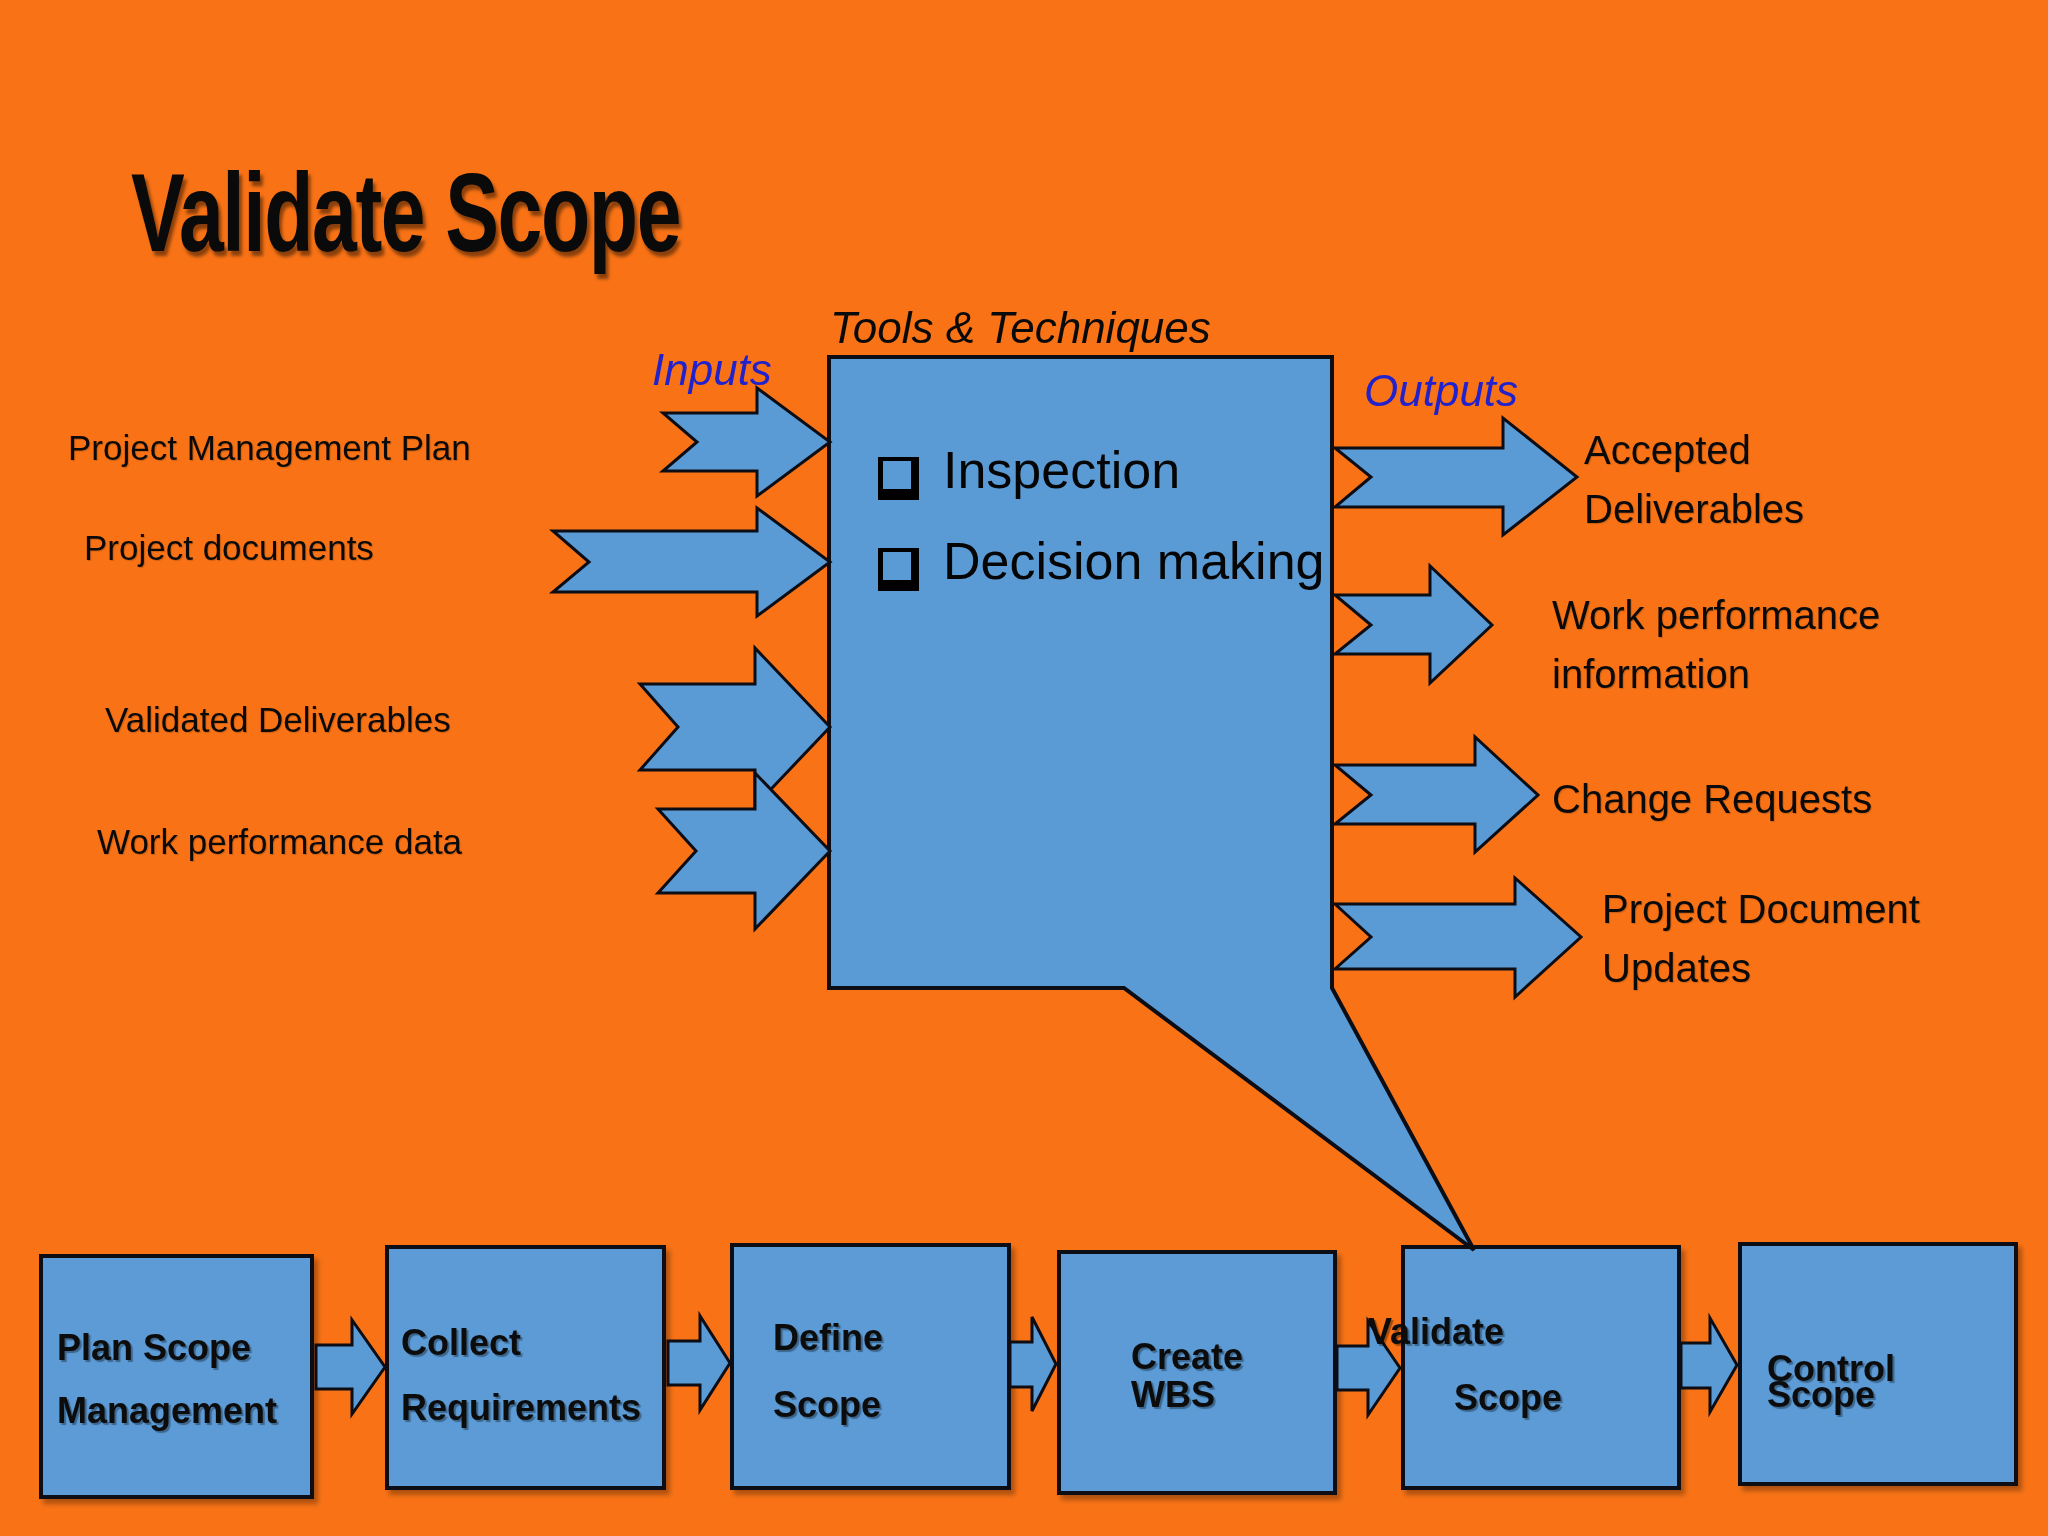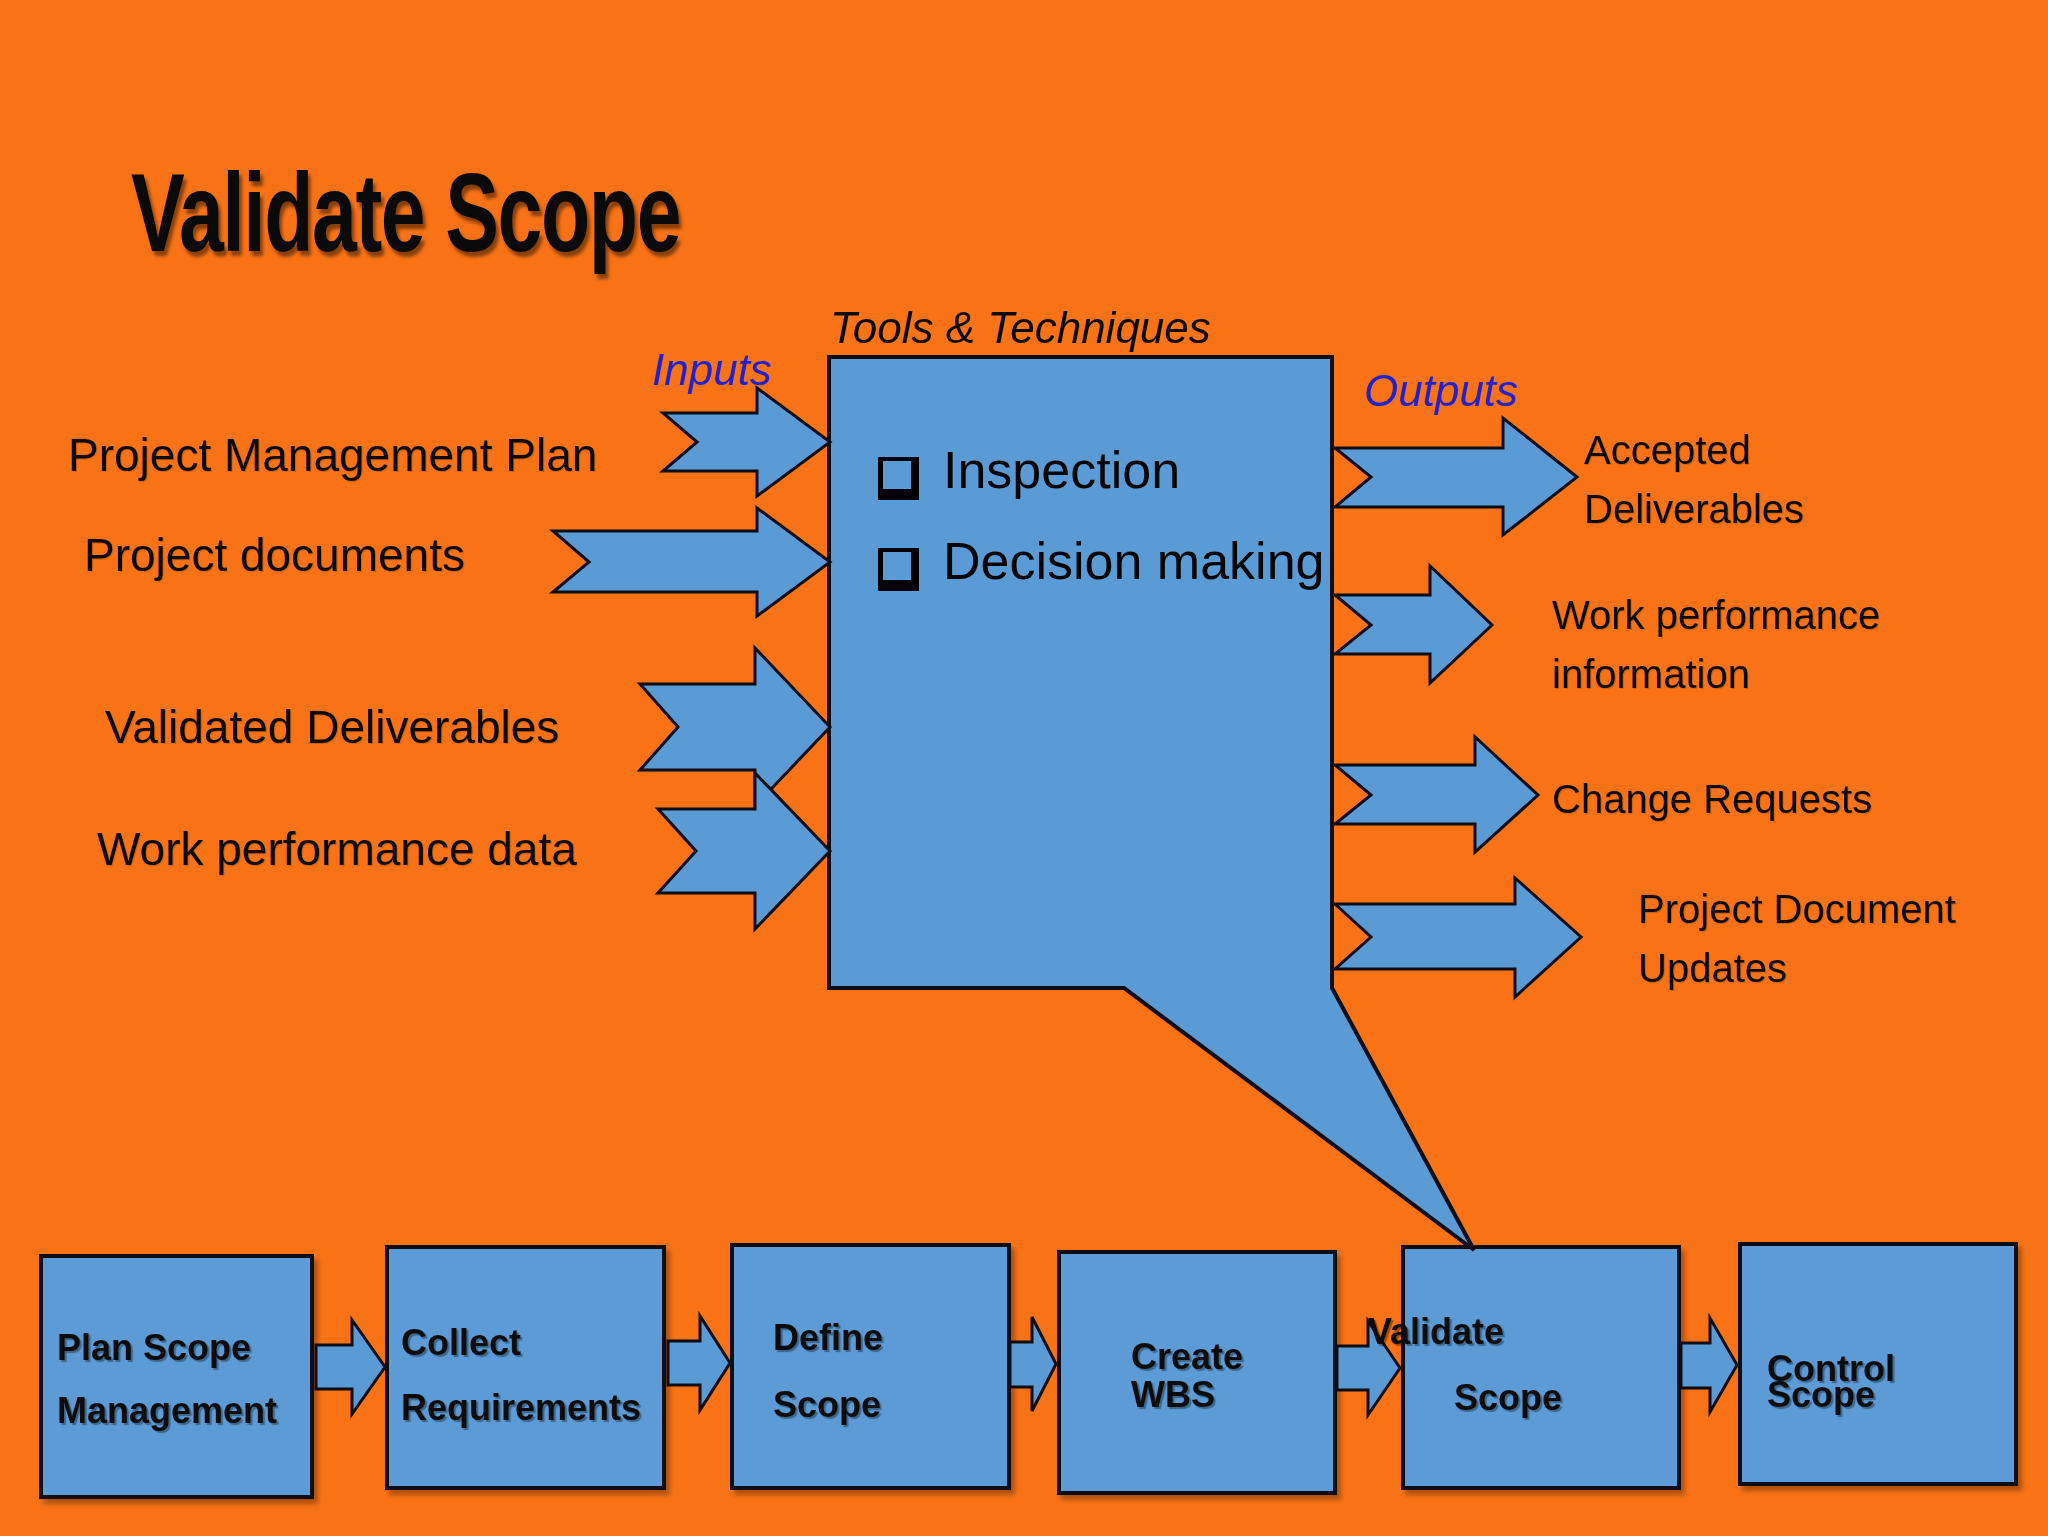--- a/index.html
+++ b/index.html
@@ -5,21 +5,21 @@
   html,body{margin:0;padding:0;background:#fff;}
   .stage{position:relative;width:2048px;height:1536px;background:#f97316;overflow:hidden;
          font-family:"Liberation Sans", sans-serif;}
   .stage svg{position:absolute;left:0;top:0;}
   .txt{position:absolute;white-space:nowrap;color:#0a0a0a;}
   .title{font-size:112px;font-weight:bold;letter-spacing:-2px;
          transform:scaleX(0.72);transform-origin:left top;
          text-shadow:4px 5px 4px rgba(0,0,0,0.45);}
   .sec{font-size:44px;font-style:italic;}
   .sec.blue{color:#2222cc;}
-  .iolabel{font-size:46px;text-shadow:1px 1px 1px rgba(0,0,0,0.18);}
+  .iolabel{font-size:35px;text-shadow:1px 1px 1px rgba(0,0,0,0.18);}
   .outlabel{font-size:40px;line-height:59px;text-shadow:1px 1px 1px rgba(0,0,0,0.18);}
   .outlabel span{display:block;}
   .tool-row{position:absolute;display:flex;align-items:flex-end;height:60px;font-size:52px;color:#050505;}
   .cbx{display:inline-block;width:28px;height:28px;background:transparent;
        border:4px solid #000;border-right-width:8px;border-bottom-width:11px;border-left-width:5px;
        margin-right:24px;flex:0 0 auto;}
   .pbox-label{position:absolute;font-size:36px;font-weight:bold;color:#0c0c0c;
               text-shadow:2px 2px 1px rgba(0,0,0,0.35);white-space:nowrap;}
 </style>
 </head>
@@ -92,21 +92,21 @@
     <span>Accepted</span>
     <span>Deliverables</span>
   </div>
   <div class="txt outlabel" style="left:1552px;top:586px;">
     <span>Work performance</span>
     <span>information</span>
   </div>
   <div class="txt outlabel" style="left:1552px;top:770px;">
     <span>Change Requests</span>
   </div>
-  <div class="txt outlabel" style="left:1602px;top:880px;margin-left:36px;">
+  <div class="txt outlabel" style="left:1602px;top:880px;">
     <span>Project Document</span>
     <span>Updates</span>
   </div>
 
   <div class="pbox-label" style="left:57px;top:1327px;">Plan Scope</div>
   <div class="pbox-label" style="left:57px;top:1390px;">Management</div>
 
   <div class="pbox-label" style="left:401px;top:1322px;">Collect</div>
   <div class="pbox-label" style="left:401px;top:1387px;">Requirements</div>
 

